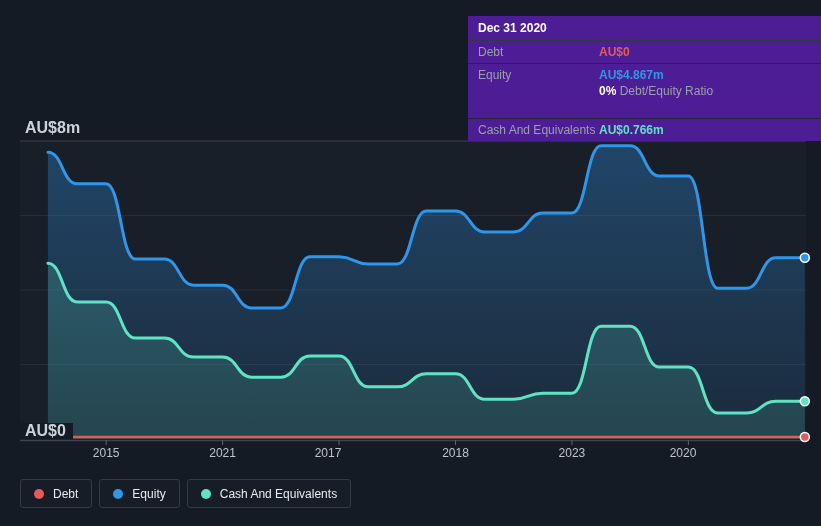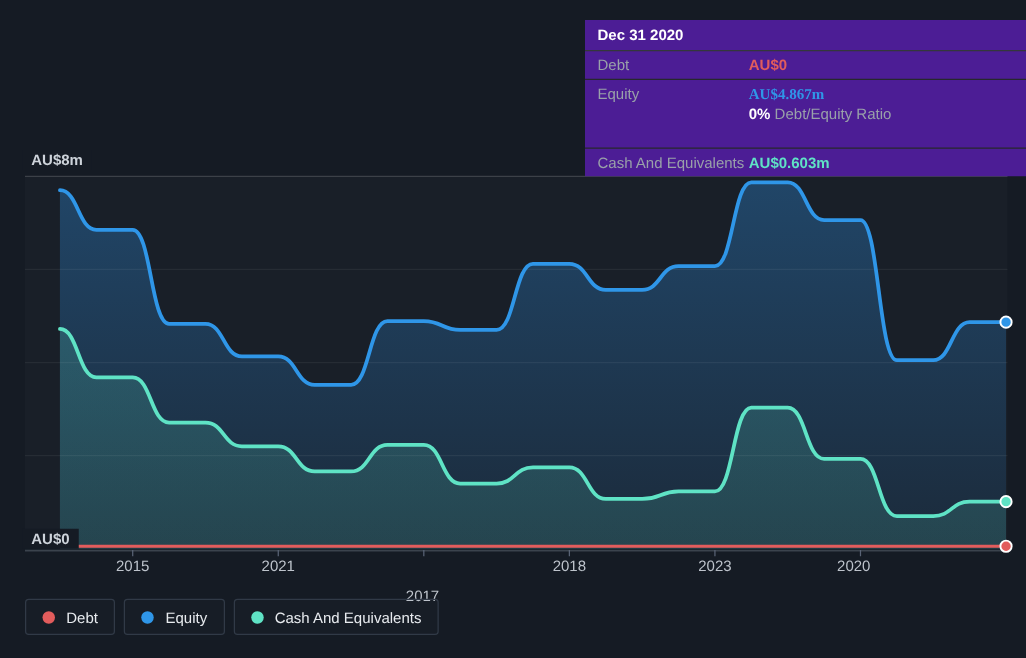--- a/index.html
+++ b/index.html
@@ -4,21 +4,21 @@
 <style>
   html,body{margin:0;padding:0;background:#151b24;}
   .stage{
     position:relative;width:821px;height:526px;overflow:hidden;
     background:#151b24;
     font-family:"Liberation Sans","DejaVu Sans",sans-serif;
     -webkit-font-smoothing:antialiased;
   }
   #chart{position:absolute;left:0;top:0;}
   .ylabel{
-    position:absolute;left:18px;font-size:12px;font-weight:bold;color:#cdd3da;
+    position:absolute;left:18px;font-size:16px;font-weight:bold;color:#cdd3da;
     background:#151b24;padding:1px 7px;line-height:14px;
   }
   .ylabel.top{top:120px;}
   .ylabel.zero{top:423px;}
   #xlabels{position:absolute;left:0;top:446px;width:746px;height:16px;}
   #xlabels span{
     position:absolute;top:0;width:44px;text-align:center;
     font-size:12px;color:#bec4cc;line-height:14px;
   }
   .tooltip{
@@ -31,21 +31,21 @@
   }
   .tt-row{display:flex;align-items:baseline;padding:4px 10px;line-height:14px;}
   .tt-label{flex:0 0 121px;color:#99a1a9;font-weight:normal;}
   .tt-value{font-weight:bold;}
   .tt-row.sep{border-bottom:1px solid #26282c;}
   .tt-row.equity-row{padding-bottom:1px;}
   .tt-row.ratio-row{padding-top:1px;padding-bottom:20px;border-bottom:1px solid #26282c;}
   .tt-ratio-pct{font-weight:bold;color:#ffffff;}
   .tt-ratio-text{color:#99a1a9;}
   .val-debt{color:#e25c5c;}
-  .val-equity{color:#2f96e8;font-family:Liberation Serif, serif;}
+  .val-equity{color:#2f96e8;}
   .val-cash{color:#5fe3c5;}
   .legend{position:absolute;left:20px;top:479px;display:flex;gap:7px;}
   .legend-item{
     display:flex;align-items:center;gap:9px;height:27px;padding:0 13px;
     border:1px solid #313a47;border-radius:3px;background:rgba(255,255,255,0.01);
     cursor:pointer;
   }
   .legend-dot{width:10px;height:10px;border-radius:50%;flex:0 0 auto;}
   .legend-label{font-size:12px;color:#e8ebef;line-height:12px;}
 </style>
@@ -86,21 +86,21 @@
       <path d="M 47.946666666667724 437 C 62.50222222222328 437, 62.50222222222328 437, 77.05777777777884 437 C 91.6133333333344 437, 91.6133333333344 437, 106.16888888888995 437 C 120.72444444444551 437, 120.72444444444551 437, 135.28000000000105 437 C 149.8355555555566 437, 149.8355555555566 437, 164.39111111111217 437 C 178.94666666666774 437, 178.94666666666774 437, 193.50222222222328 437 C 208.05777777777882 437, 208.05777777777882 437, 222.61333333333437 437 C 237.1688888888899 437, 237.1688888888899 437, 251.72444444444548 437 C 266.28000000000105 437, 266.28000000000105 437, 280.8355555555566 437 C 295.39111111111214 437, 295.39111111111214 437, 309.9466666666677 437 C 324.5022222222233 437, 324.5022222222233 437, 339.0577777777789 437 C 353.6133333333344 437, 353.6133333333344 437, 368.16888888888997 437 C 382.7244444444455 437, 382.7244444444455 437, 397.28000000000105 437 C 411.83555555555665 437, 411.83555555555665 437, 426.3911111111122 437 C 440.94666666666774 437, 440.94666666666774 437, 455.5022222222232 437 C 470.0577777777788 437, 470.0577777777788 437, 484.6133333333344 437 C 499.1688888888899 437, 499.1688888888899 437, 513.7244444444455 437 C 528.2800000000011 437, 528.2800000000011 437, 542.8355555555567 437 C 557.3911111111122 437, 557.3911111111122 437, 571.9466666666677 437 C 586.5022222222233 437, 586.5022222222233 437, 601.0577777777788 437 C 615.6133333333344 437, 615.6133333333344 437, 630.1688888888899 437 C 644.7244444444455 437, 644.7244444444455 437, 659.2800000000011 437 C 673.8355555555565 437, 673.8355555555565 437, 688.3911111111121 437 C 702.9466666666676 437, 702.9466666666676 437, 717.5022222222233 437 C 732.0577777777789 437, 732.0577777777789 437, 746.6133333333345 437 C 761.16888888889 437, 761.16888888889 437, 775.7244444444455 437 C 790.2800000000011 437, 790.2800000000011 437, 804.8355555555567 437" fill="none" stroke="#e25c5c" stroke-width="2.5" stroke-linecap="round"></path>
       <circle cx="804.8355555555567" cy="437" r="4.5" fill="#e25c5c" stroke="#ffffff" stroke-width="1.5"></circle>
     </svg>
 
   <div class="ylabel top">AU$8m</div>
   <div class="ylabel zero">AU$0</div>
 
   <div id="xlabels">
       <span style="left: 84.1689px;">2015</span>
       <span style="left: 200.613px;">2021</span>
-      <span style="left: 316px; margin-top: 24px;">2017</span>
+      <span style="left: 306px;">2017</span>
       <span style="left: 433.502px;">2018</span>
       <span style="left: 549.947px;">2023</span>
       <span style="left: 661px;">2020</span>
     </div>
 
   <div class="tooltip">
     <div class="tt-header">Dec 31 2020</div>
     <div class="tt-row sep">
       <span class="tt-label">Debt</span>
       <span class="tt-value val-debt">AU$0</span>
@@ -109,21 +109,21 @@
       <span class="tt-label">Equity</span>
       <span class="tt-value val-equity">AU$4.867m</span>
     </div>
     <div class="tt-row ratio-row">
       <span class="tt-label"></span>
       <span><span class="tt-ratio-pct">0%</span>
       <span class="tt-ratio-text">Debt/Equity Ratio</span></span>
     </div>
     <div class="tt-row">
       <span class="tt-label">Cash And Equivalents</span>
-      <span class="tt-value val-cash">AU$0.603m</span>
+      <span class="tt-value val-cash">AU$0.766m</span>
     </div>
   </div>
 
   <div class="legend">
     <div class="legend-item">
       <span class="legend-dot" style="background: rgb(226, 92, 92);"></span>
       <span class="legend-label">Debt</span>
     </div>
     <div class="legend-item">
       <span class="legend-dot" style="background: rgb(47, 150, 232);"></span>

